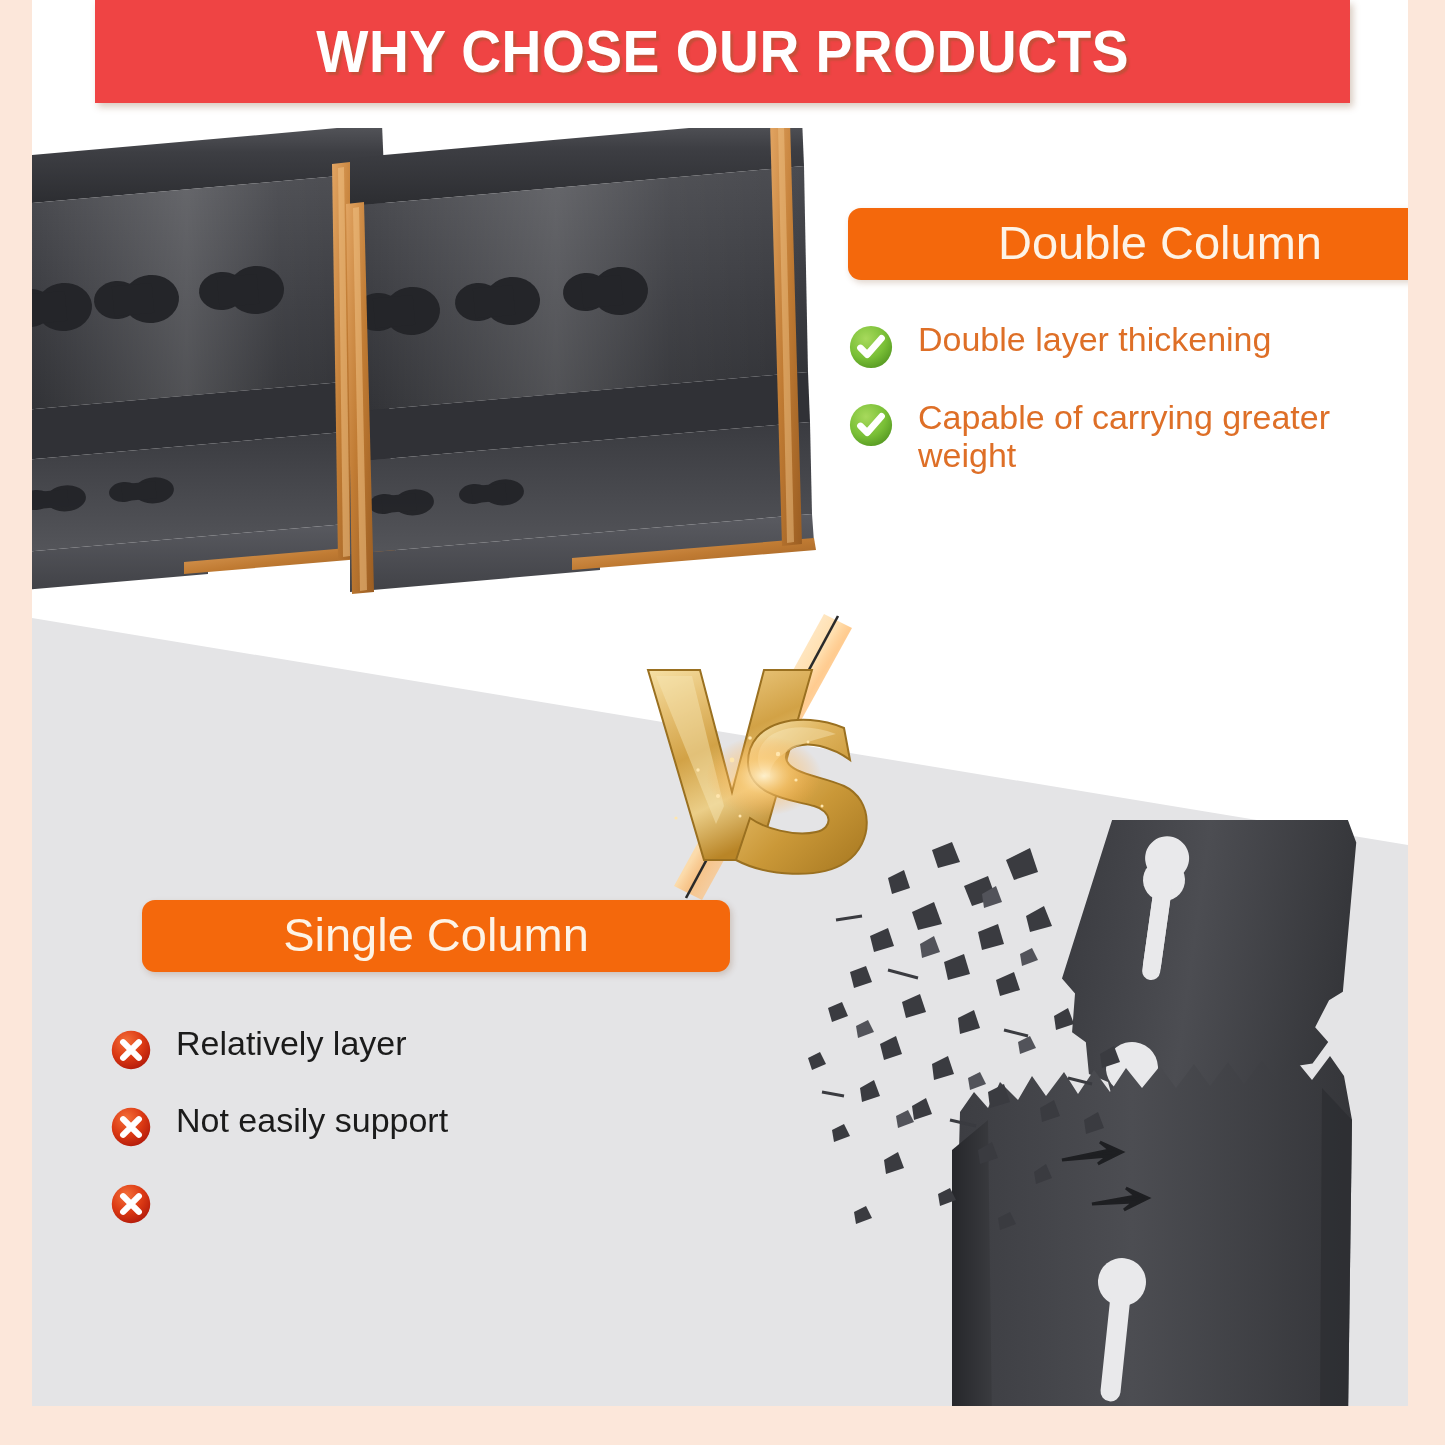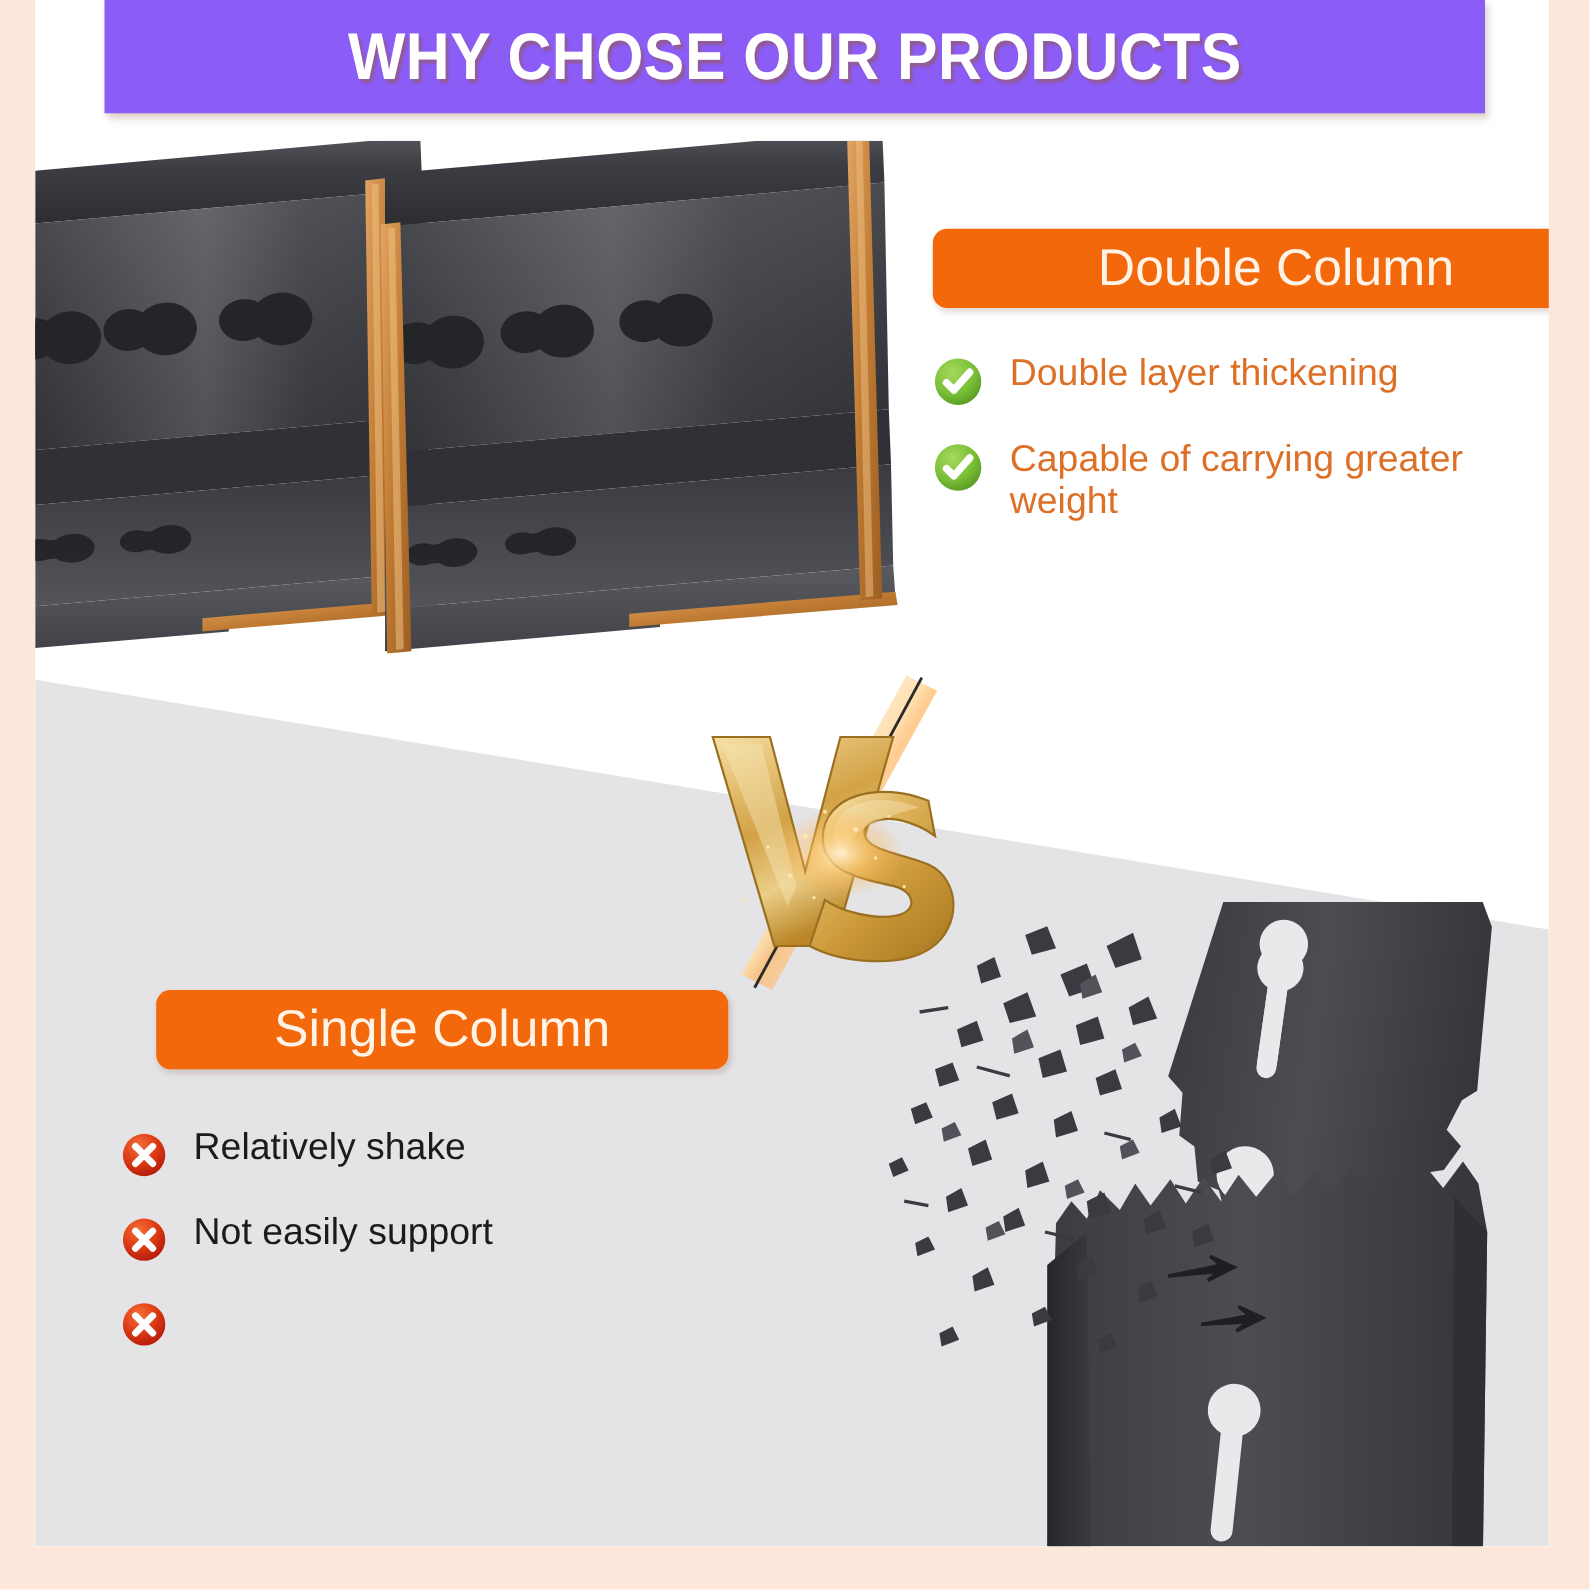--- a/index.html
+++ b/index.html
@@ -40,21 +40,21 @@
     clip-path: polygon(0 618px, 1376px 845px, 1376px 1406px, 0 1406px);
   }
 
   
   .banner {
     position: absolute;
     left: 95px;
     top: 0px;
     width: 1255px;
     height: 103px;
-    background: #8b5cf6;
+    background: #ef4444;
     box-shadow: 3px 4px 7px rgba(120,70,30,0.28);
     display: flex;
     align-items: center;
     justify-content: center;
     z-index: 40;
   }
   .banner-title {
     color: #FFFFFF;
     font-size: 60px;
     font-weight: bold;
@@ -105,21 +105,21 @@
 
   .badge {
     display: inline-block;
     background: #F4680C;
     border-radius: 13px;
     padding: 10px 28px 13px 28px;
     box-shadow: 2px 3px 6px rgba(120,70,30,0.22);
     box-sizing: border-box;
   }
   .badge-double { width: 624px; text-align: center; }
-  .badge-single { width: 520px; margin-left: 32px; text-align: center; }
+  .badge-single { width: 588px; margin-left: 32px; text-align: center; }
 
   .badge-text {
     color: #FDF3E6;
     font-size: 47px;
     font-weight: normal;
     line-height: 1.05;
     white-space: nowrap;
     font-family: "Liberation Sans", sans-serif;
   }
 
@@ -471,21 +471,21 @@
                 <radialGradient id="rx" cx="0.38" cy="0.28" r="0.85">
                   <stop offset="0%" stop-color="#F4703A"></stop>
                   <stop offset="50%" stop-color="#DC3A14"></stop>
                   <stop offset="100%" stop-color="#A81208"></stop>
                 </radialGradient>
               </defs>
               <circle cx="24" cy="24" r="22" fill="url(#rx)"></circle>
               <path d="M 15,15 L 33,33 M 33,15 L 15,33" stroke="#FFFFFF" stroke-width="7" fill="none" stroke-linecap="round"></path>
             </svg>
           </span>
-          <span class="feature-text">Relatively shake</span>
+          <span class="feature-text">Relatively layer</span>
         </li>
 
         <li class="feature-item con">
           <span class="ic">
             <svg viewBox="0 0 48 48" width="100%" height="100%">
               <circle cx="24" cy="24" r="22" fill="url(#rx)"></circle>
               <path d="M 15,15 L 33,33 M 33,15 L 15,33" stroke="#FFFFFF" stroke-width="7" fill="none" stroke-linecap="round"></path>
             </svg>
           </span>
           <span class="feature-text">Not easily support</span>

